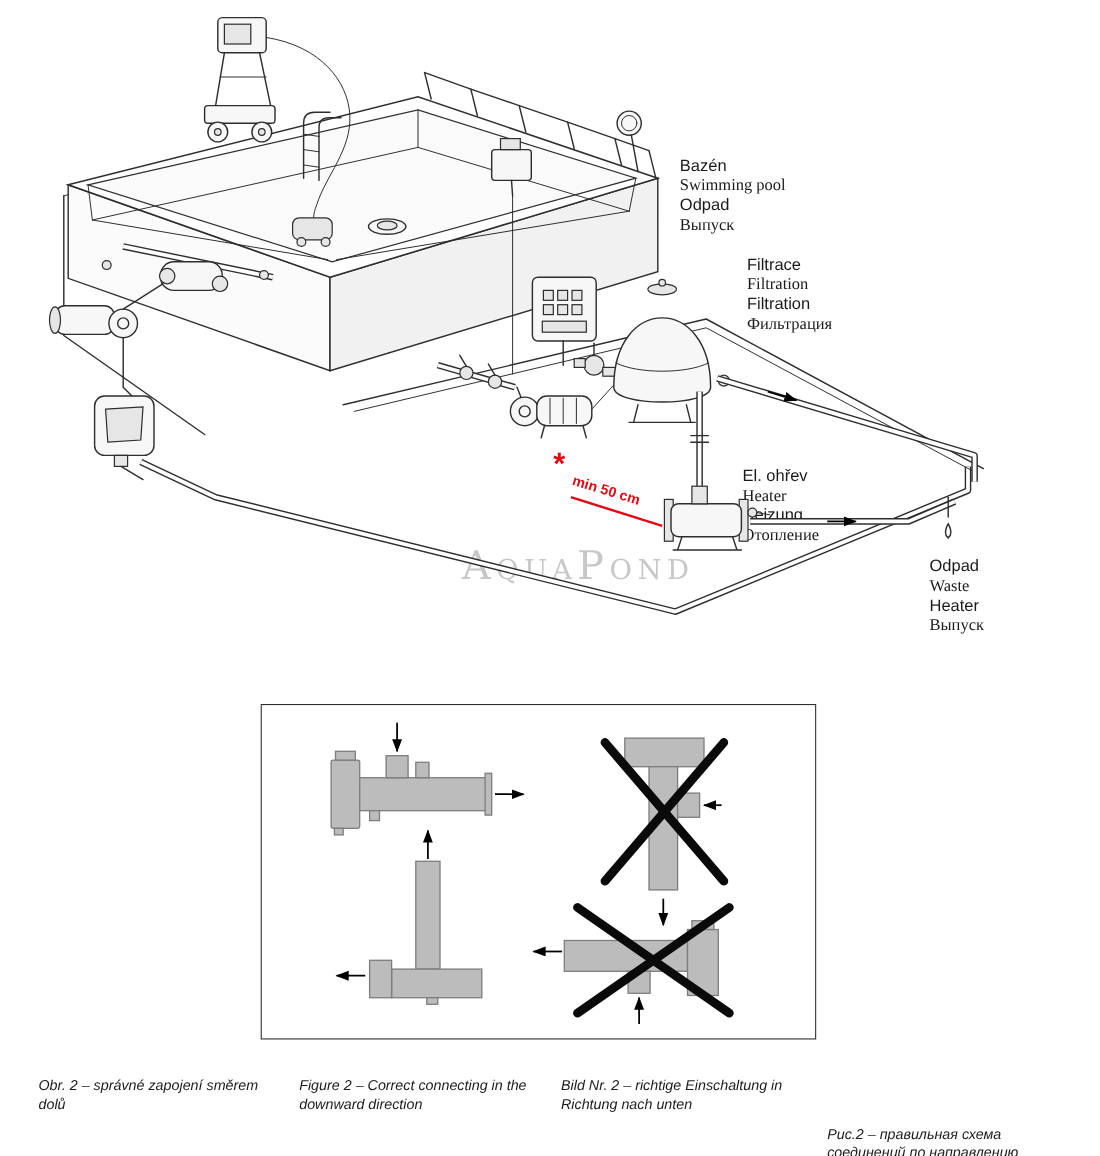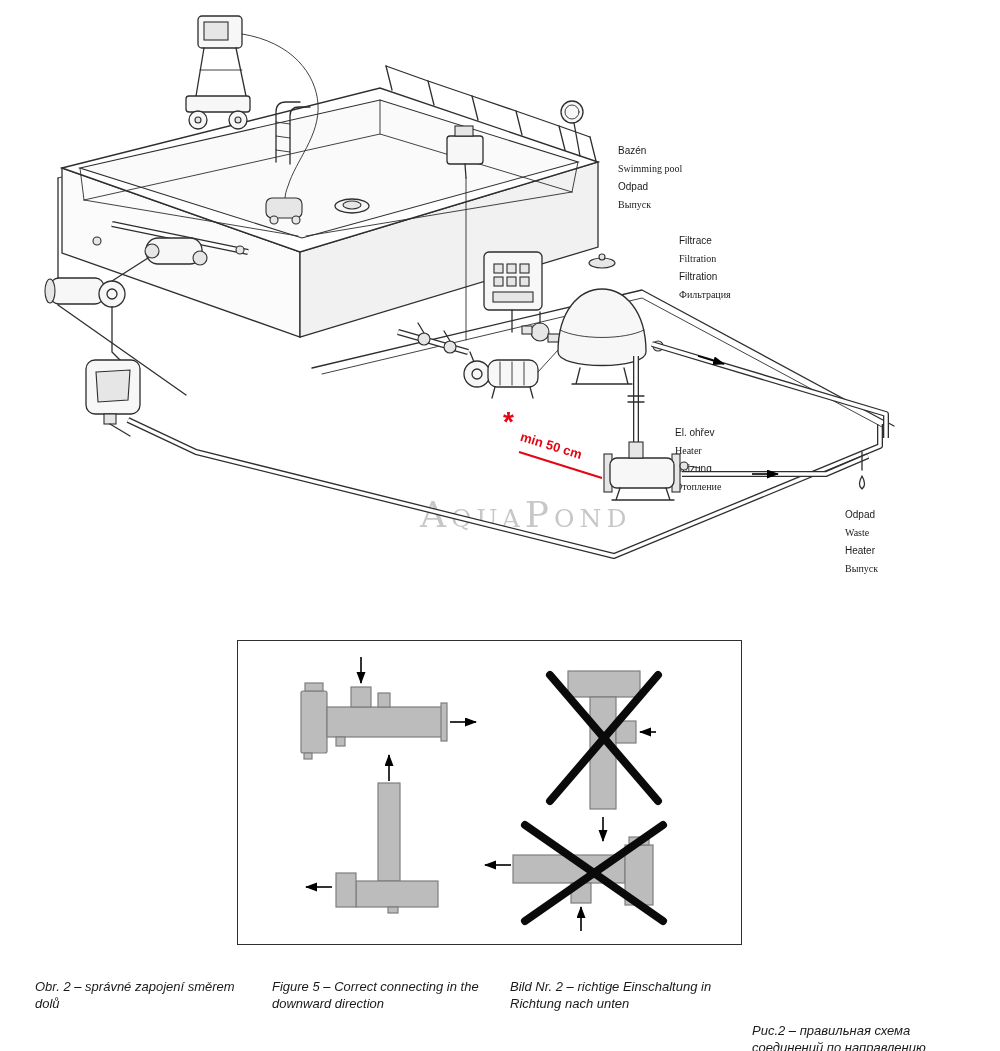--- a/index.html
+++ b/index.html
@@ -2,21 +2,21 @@
 <html style="--accent: #e30613;"><head>
 <meta charset="utf-8">
 <style>
   * { margin:0; padding:0; box-sizing:border-box; }
   :root { --accent:#e30613; --ink:#2e2e2e; }
   html,body { background:#ffffff; }
   body { width:1000px; height:1051px; position:relative; overflow:hidden;
          font-family:"Liberation Sans", sans-serif; color:#1a1a1a; }
 
   
-  .label-block { position:absolute; font-size:10px; line-height:18px; white-space:nowrap; }
+  .label-block { position:absolute; font-size:15px; line-height:18px; white-space:nowrap; }
   .label-block .it { font-family:"Liberation Serif", serif; }
 
   .watermark { position:absolute; left:420px; top:494px;
                font-family:"DejaVu Serif", serif; font-variant:small-caps;
                letter-spacing:5px; font-size:36px; color:#9a9a9a; opacity:.55; z-index:1; }
 
   .pool-svg { position:absolute; left:0; top:0; z-index:2; }
 
   .annotation-text { position:absolute; left:523px; top:429px; z-index:3;
                      color:var(--accent); font-weight:bold; font-size:13px;
@@ -337,15 +337,15 @@
       <line class="arr" x1="273" y1="224" x2="247" y2="224" marker-end="url(#fah)"></line>
       <g>
         <line class="xx" x1="287" y1="184" x2="425" y2="280"></line>
         <line class="xx" x1="425" y1="184" x2="287" y2="280"></line>
       </g>
     </g>
   </svg>
 </div>
 
 <div class="caption cap-cs">Obr. 2 – správné zapojení směrem dolů</div>
-<div class="caption cap-en it">Figure 5 – Correct connecting in the downward direction</div>
+<div class="caption cap-en it">Figure 2 – Correct connecting in the downward direction</div>
 <div class="caption cap-de">Bild Nr. 2 – richtige Einschaltung in Richtung nach unten</div>
 <div class="caption cap-ru">Рис.2 – правильная схема соединений по направлению вниз</div>
 
 </body></html>

